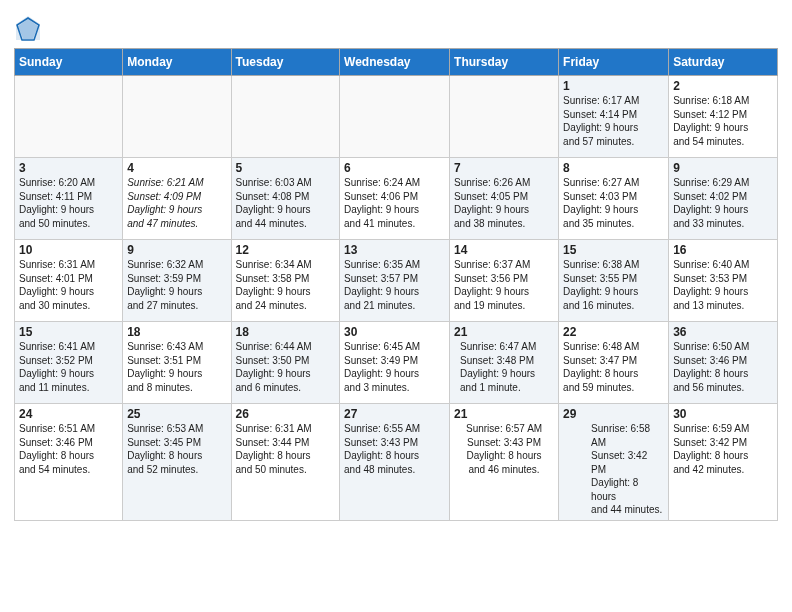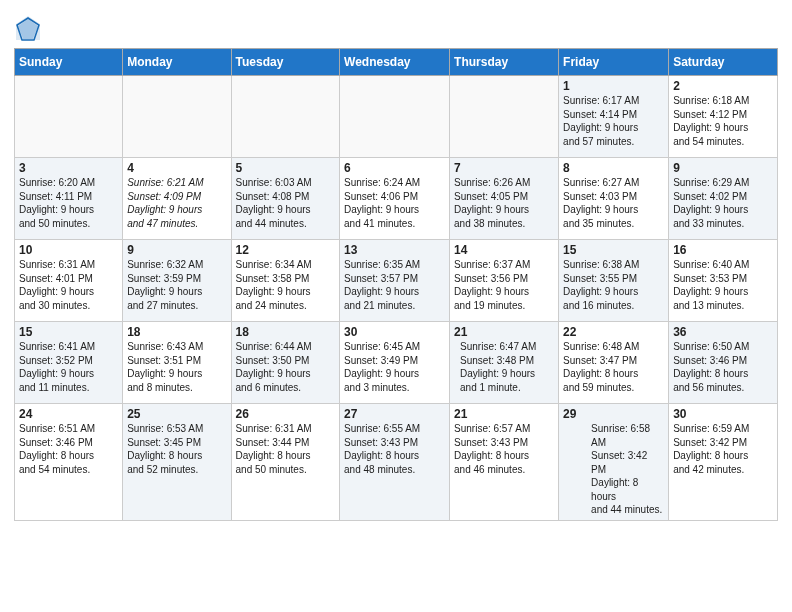--- a/index.html
+++ b/index.html
@@ -336,21 +336,21 @@
           </td>
           <td class="shaded">
             <span class="day-number">27</span>
             <div class="day-info" style="white-space: pre-line;">Sunrise: 6:55 AM
 Sunset: 3:43 PM
 Daylight: 8 hours
 and 48 minutes.</div>
           </td>
           <td>
             <span class="day-number">21</span>
-            <div class="day-info" style="white-space: pre-line;">Sunrise: 6:57 AM
+            <div class="day-info" style="white-space: pre-line; text-align: center;">Sunrise: 6:57 AM
 Sunset: 3:43 PM
 Daylight: 8 hours
 and 46 minutes.</div>
           </td>
           <td class="shaded">
             <span class="day-number">29</span>
             <div class="day-info" style="white-space: pre-line; margin-left: 28px;">Sunrise: 6:58 AM
 Sunset: 3:42 PM
 Daylight: 8 hours
 and 44 minutes.</div>

